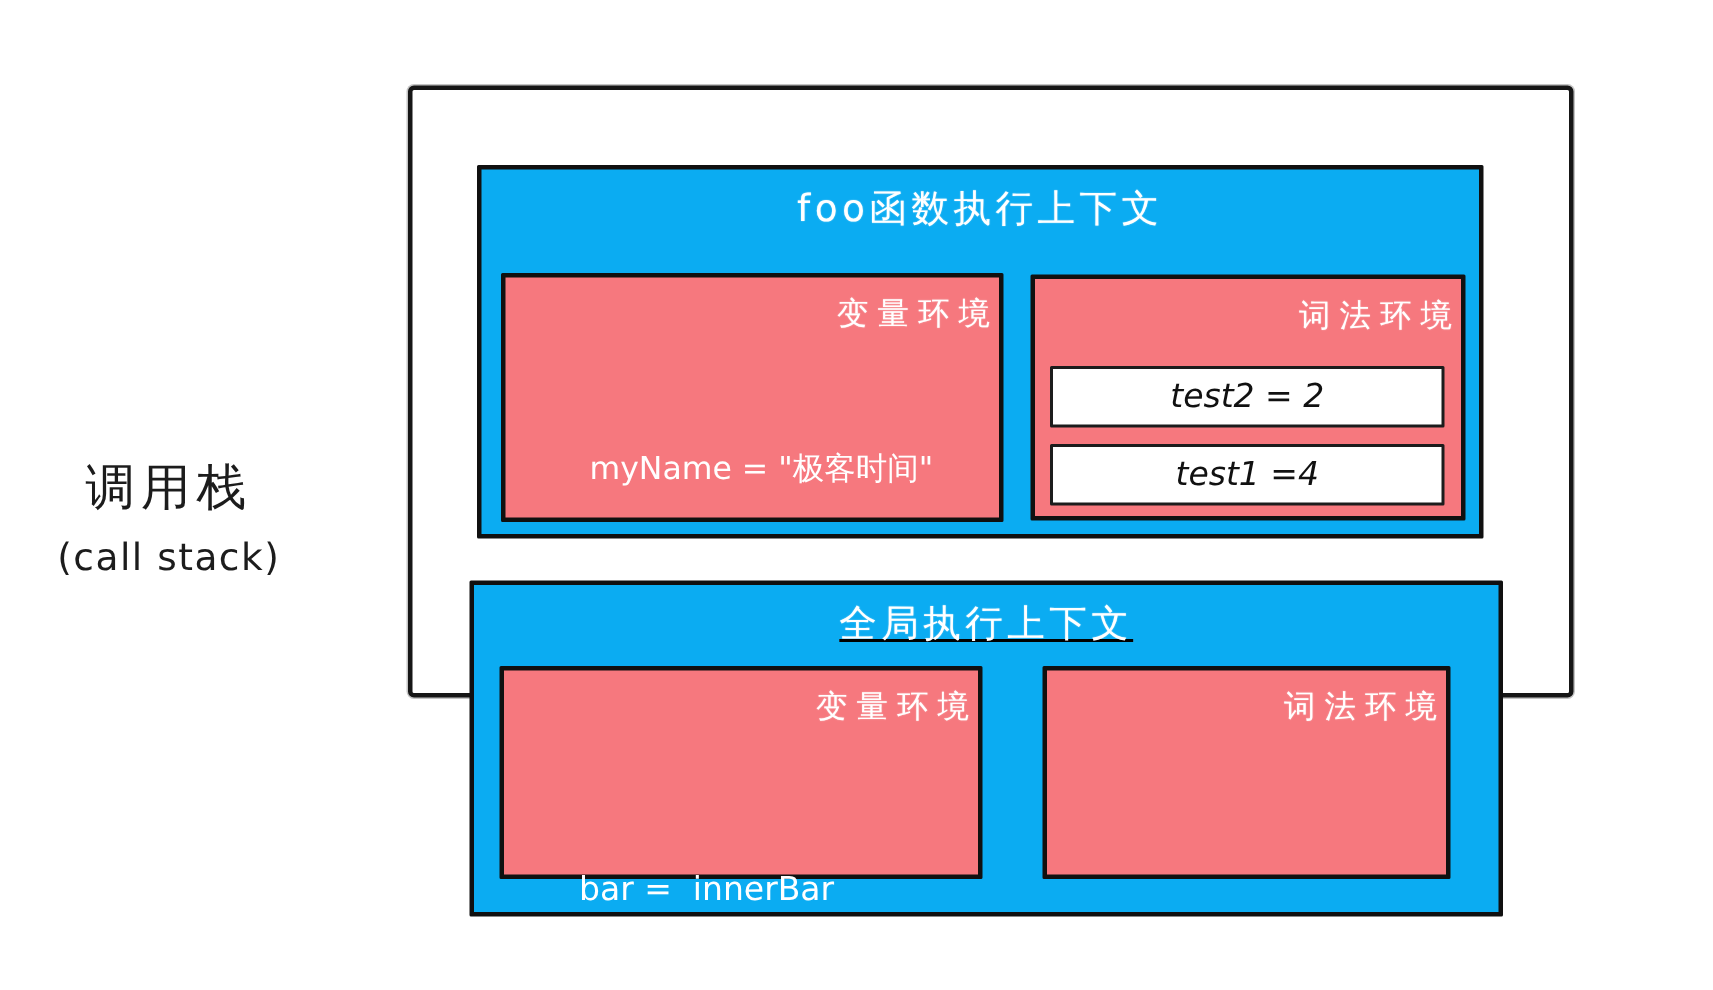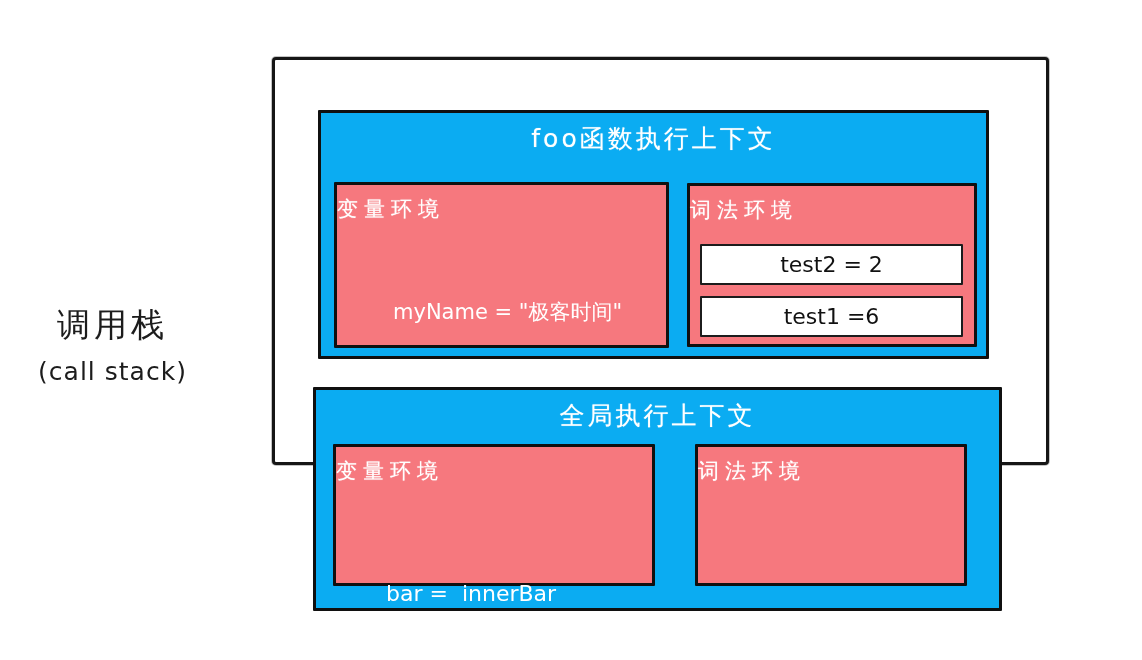--- a/index.html
+++ b/index.html
@@ -51,21 +51,21 @@
 
   
   .context-box {
     position: absolute;
     box-sizing: border-box;
     background: #0bacf2;
     border: 3px solid #101010;
     border-radius: 1px;
   }
   .context-foo    { left: 43px; top: 50px;  width: 671px; height: 249px; }
-  .context-global { left: 38px; top: 327px; width: 689px; height: 224px; }
+  .context-global { left: 38px; top: 327px; width: 689px; height: 224px; text-decoration: underline; }
 
   .context-title {
     color: #ffffff;
     text-align: center;
     font-size: 25px;
     letter-spacing: 3px;
     padding-top: 9px;
     text-shadow: 0 0 1px rgba(255,255,255,0.6);
   }
 
@@ -77,21 +77,21 @@
     border: 3px solid #101010;
     border-radius: 1px;
     color: #ffffff;
   }
   .foo-var-env    { left: 13px;  top: 69px; width: 335px; height: 166px; }
   .foo-lex-env    { left: 366px; top: 70px; width: 290px; height: 164px; }
   .global-var-env { left: 17px;  top: 54px; width: 322px; height: 142px; }
   .global-lex-env { left: 379px; top: 54px; width: 272px; height: 142px; }
 
   .env-title {
-    text-align: left;
+    text-align: right;
     font-size: 21px;
     letter-spacing: 6px;
     padding-top: 10px;
     text-shadow: 0 0 1px rgba(255,255,255,0.6);
   }
 
   .env-lines {
     margin-top: 7px;
     padding-left: 56px;
     font-size: 21px;
@@ -113,20 +113,21 @@
     height: 41px;
     box-sizing: border-box;
     background: #ffffff;
     border: 2px solid #1c1c1c;
     border-radius: 1px;
     color: #111111;
     font-size: 22px;
     text-align: center;
     line-height: 38px;
     white-space: pre;
+    font-style: italic;
   }
   .lex-slot-0 { top: 58px; }
   .lex-slot-1 { top: 110px; }
 
   
   .watermark {
     position: absolute;
     right: 46px;
     top: 618px;
     font-size: 19px;
@@ -156,21 +157,21 @@
         <div class="env-lines">
           <div>myName = "极客时间"</div>
           <div>innerBar = function(){...}</div>
           <div>outer</div>
         </div>
       </div>
 
       <div class="env-box foo-lex-env">
         <div class="env-title">词法环境</div>
         <div class="lex-slot lex-slot-0">test2 = 2</div>
-        <div class="lex-slot lex-slot-1">test1 =6</div>
+        <div class="lex-slot lex-slot-1">test1 =4</div>
       </div>
     </div>
 
     <div class="context-box context-global">
       <div class="context-title">全局执行上下文</div>
 
       <div class="env-box global-var-env">
         <div class="env-title">变量环境</div>
         <div class="env-lines">
           <div>bar =  innerBar</div>

